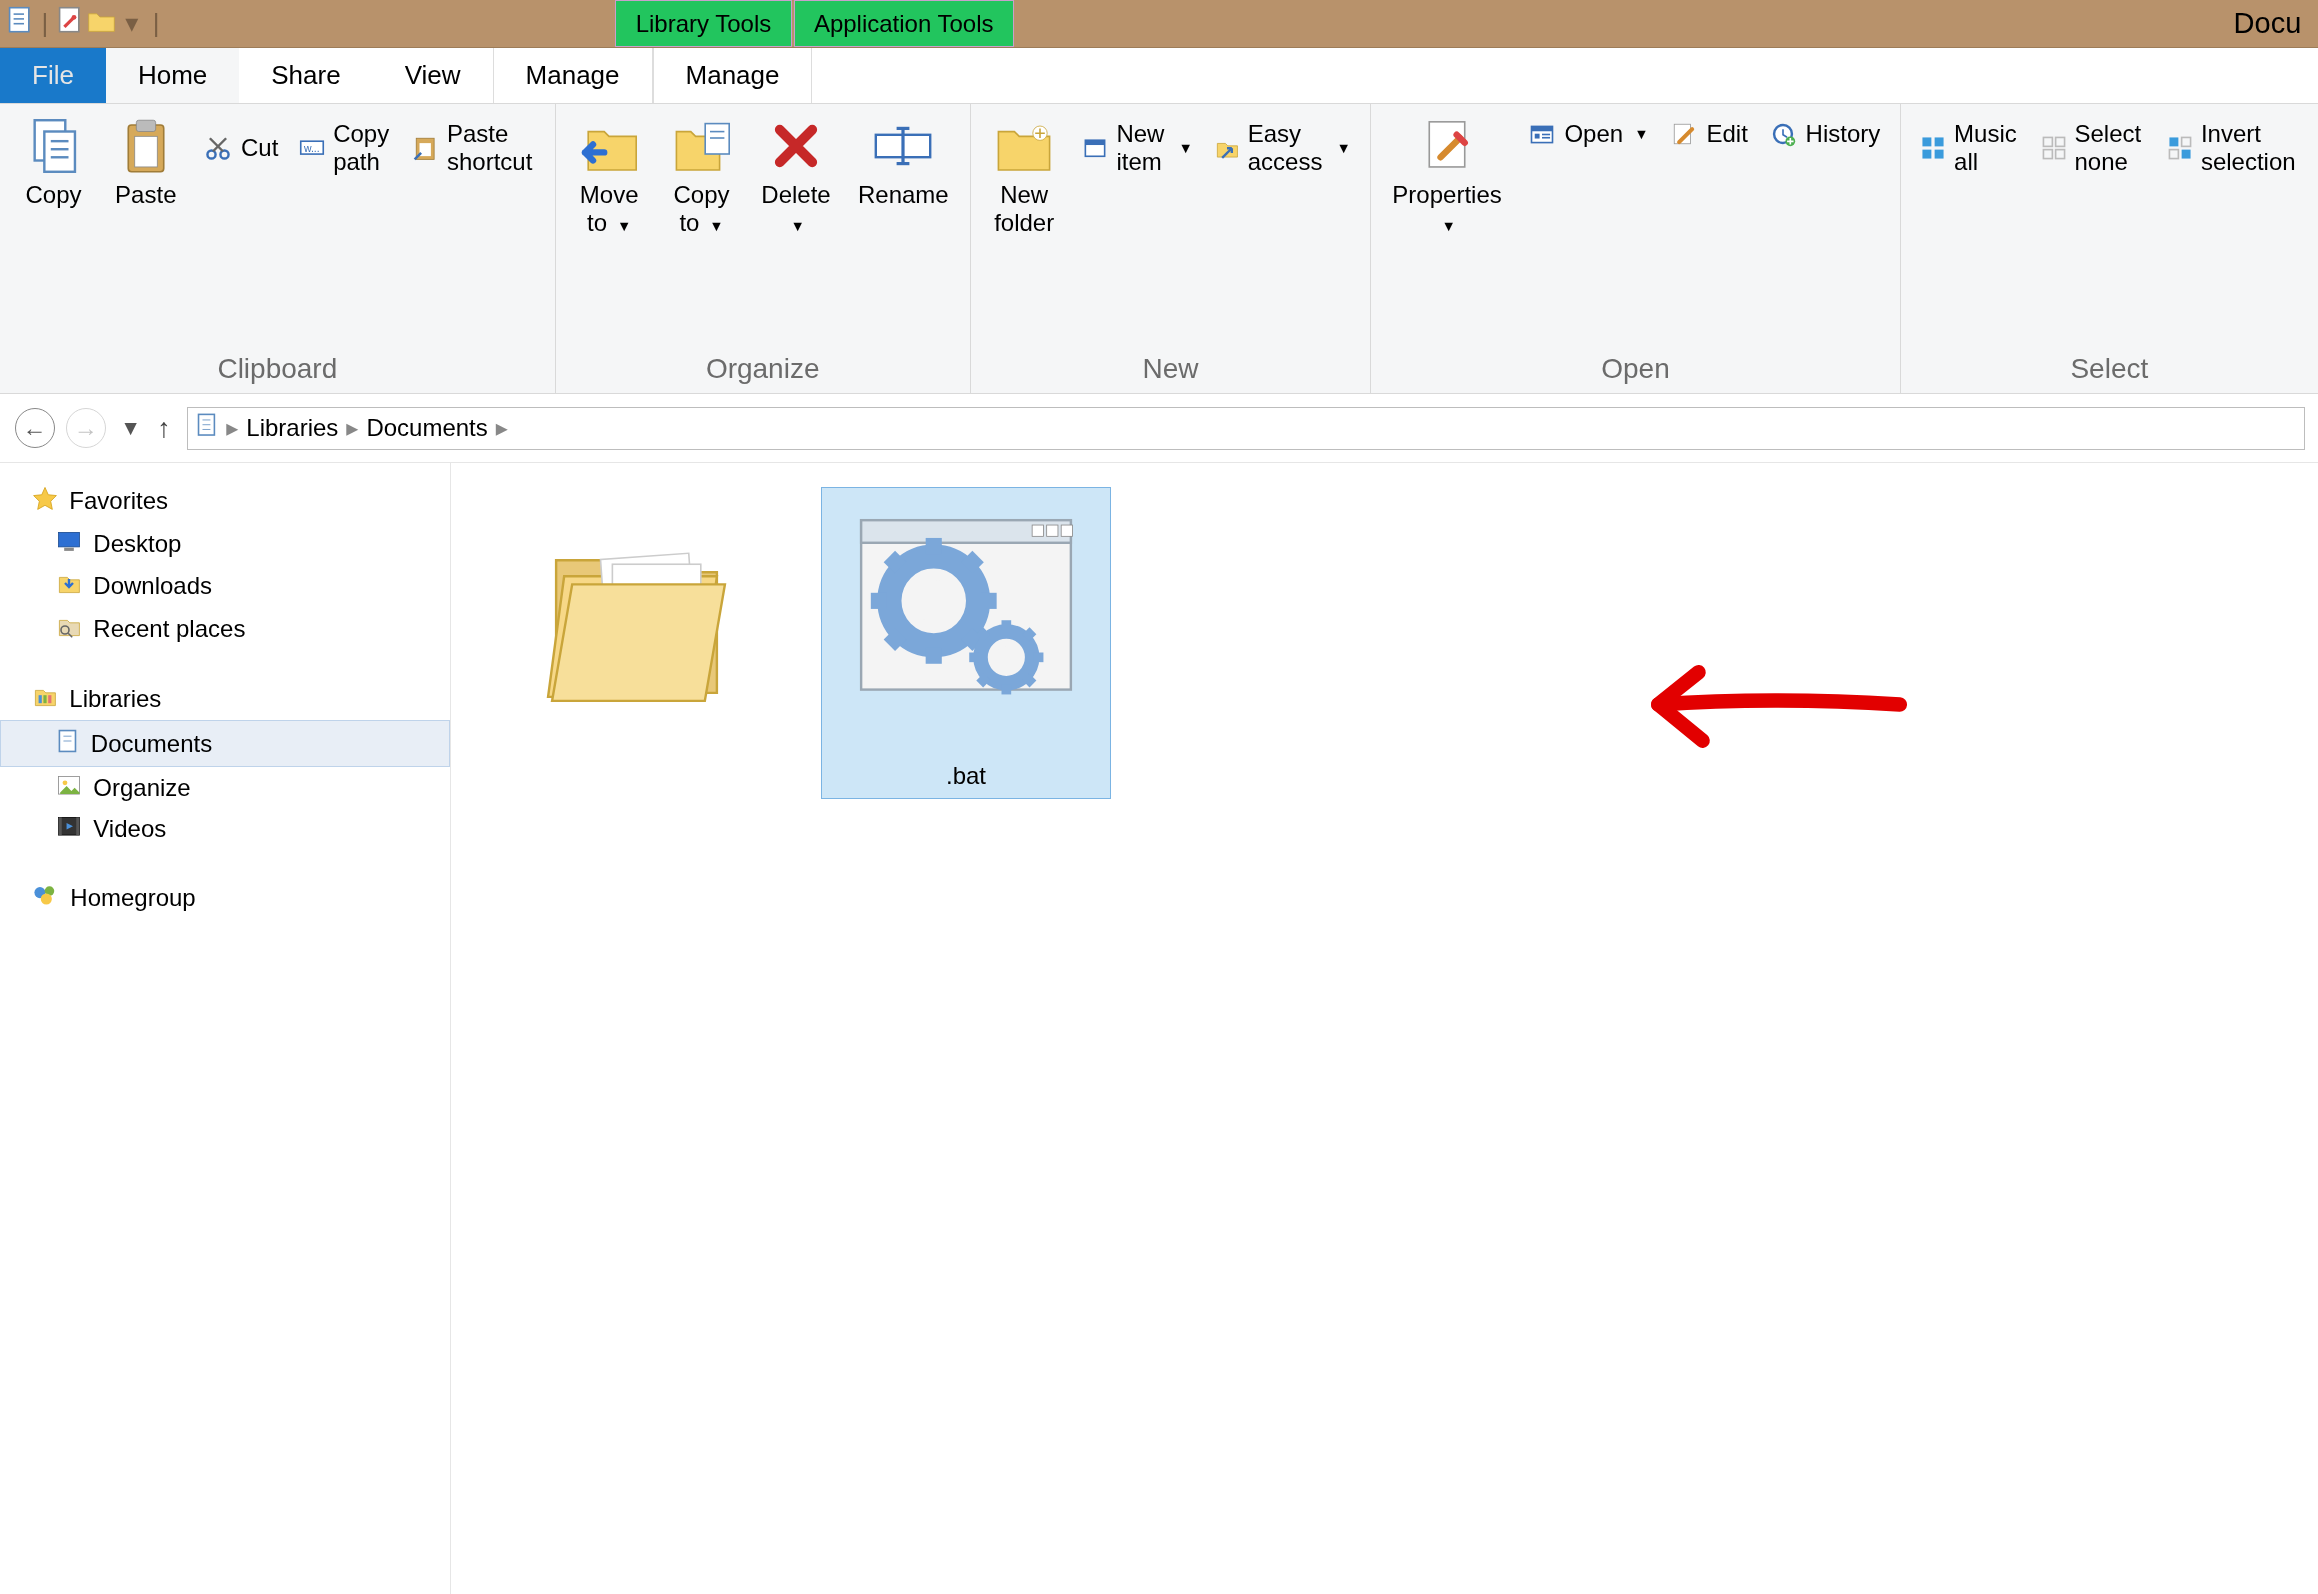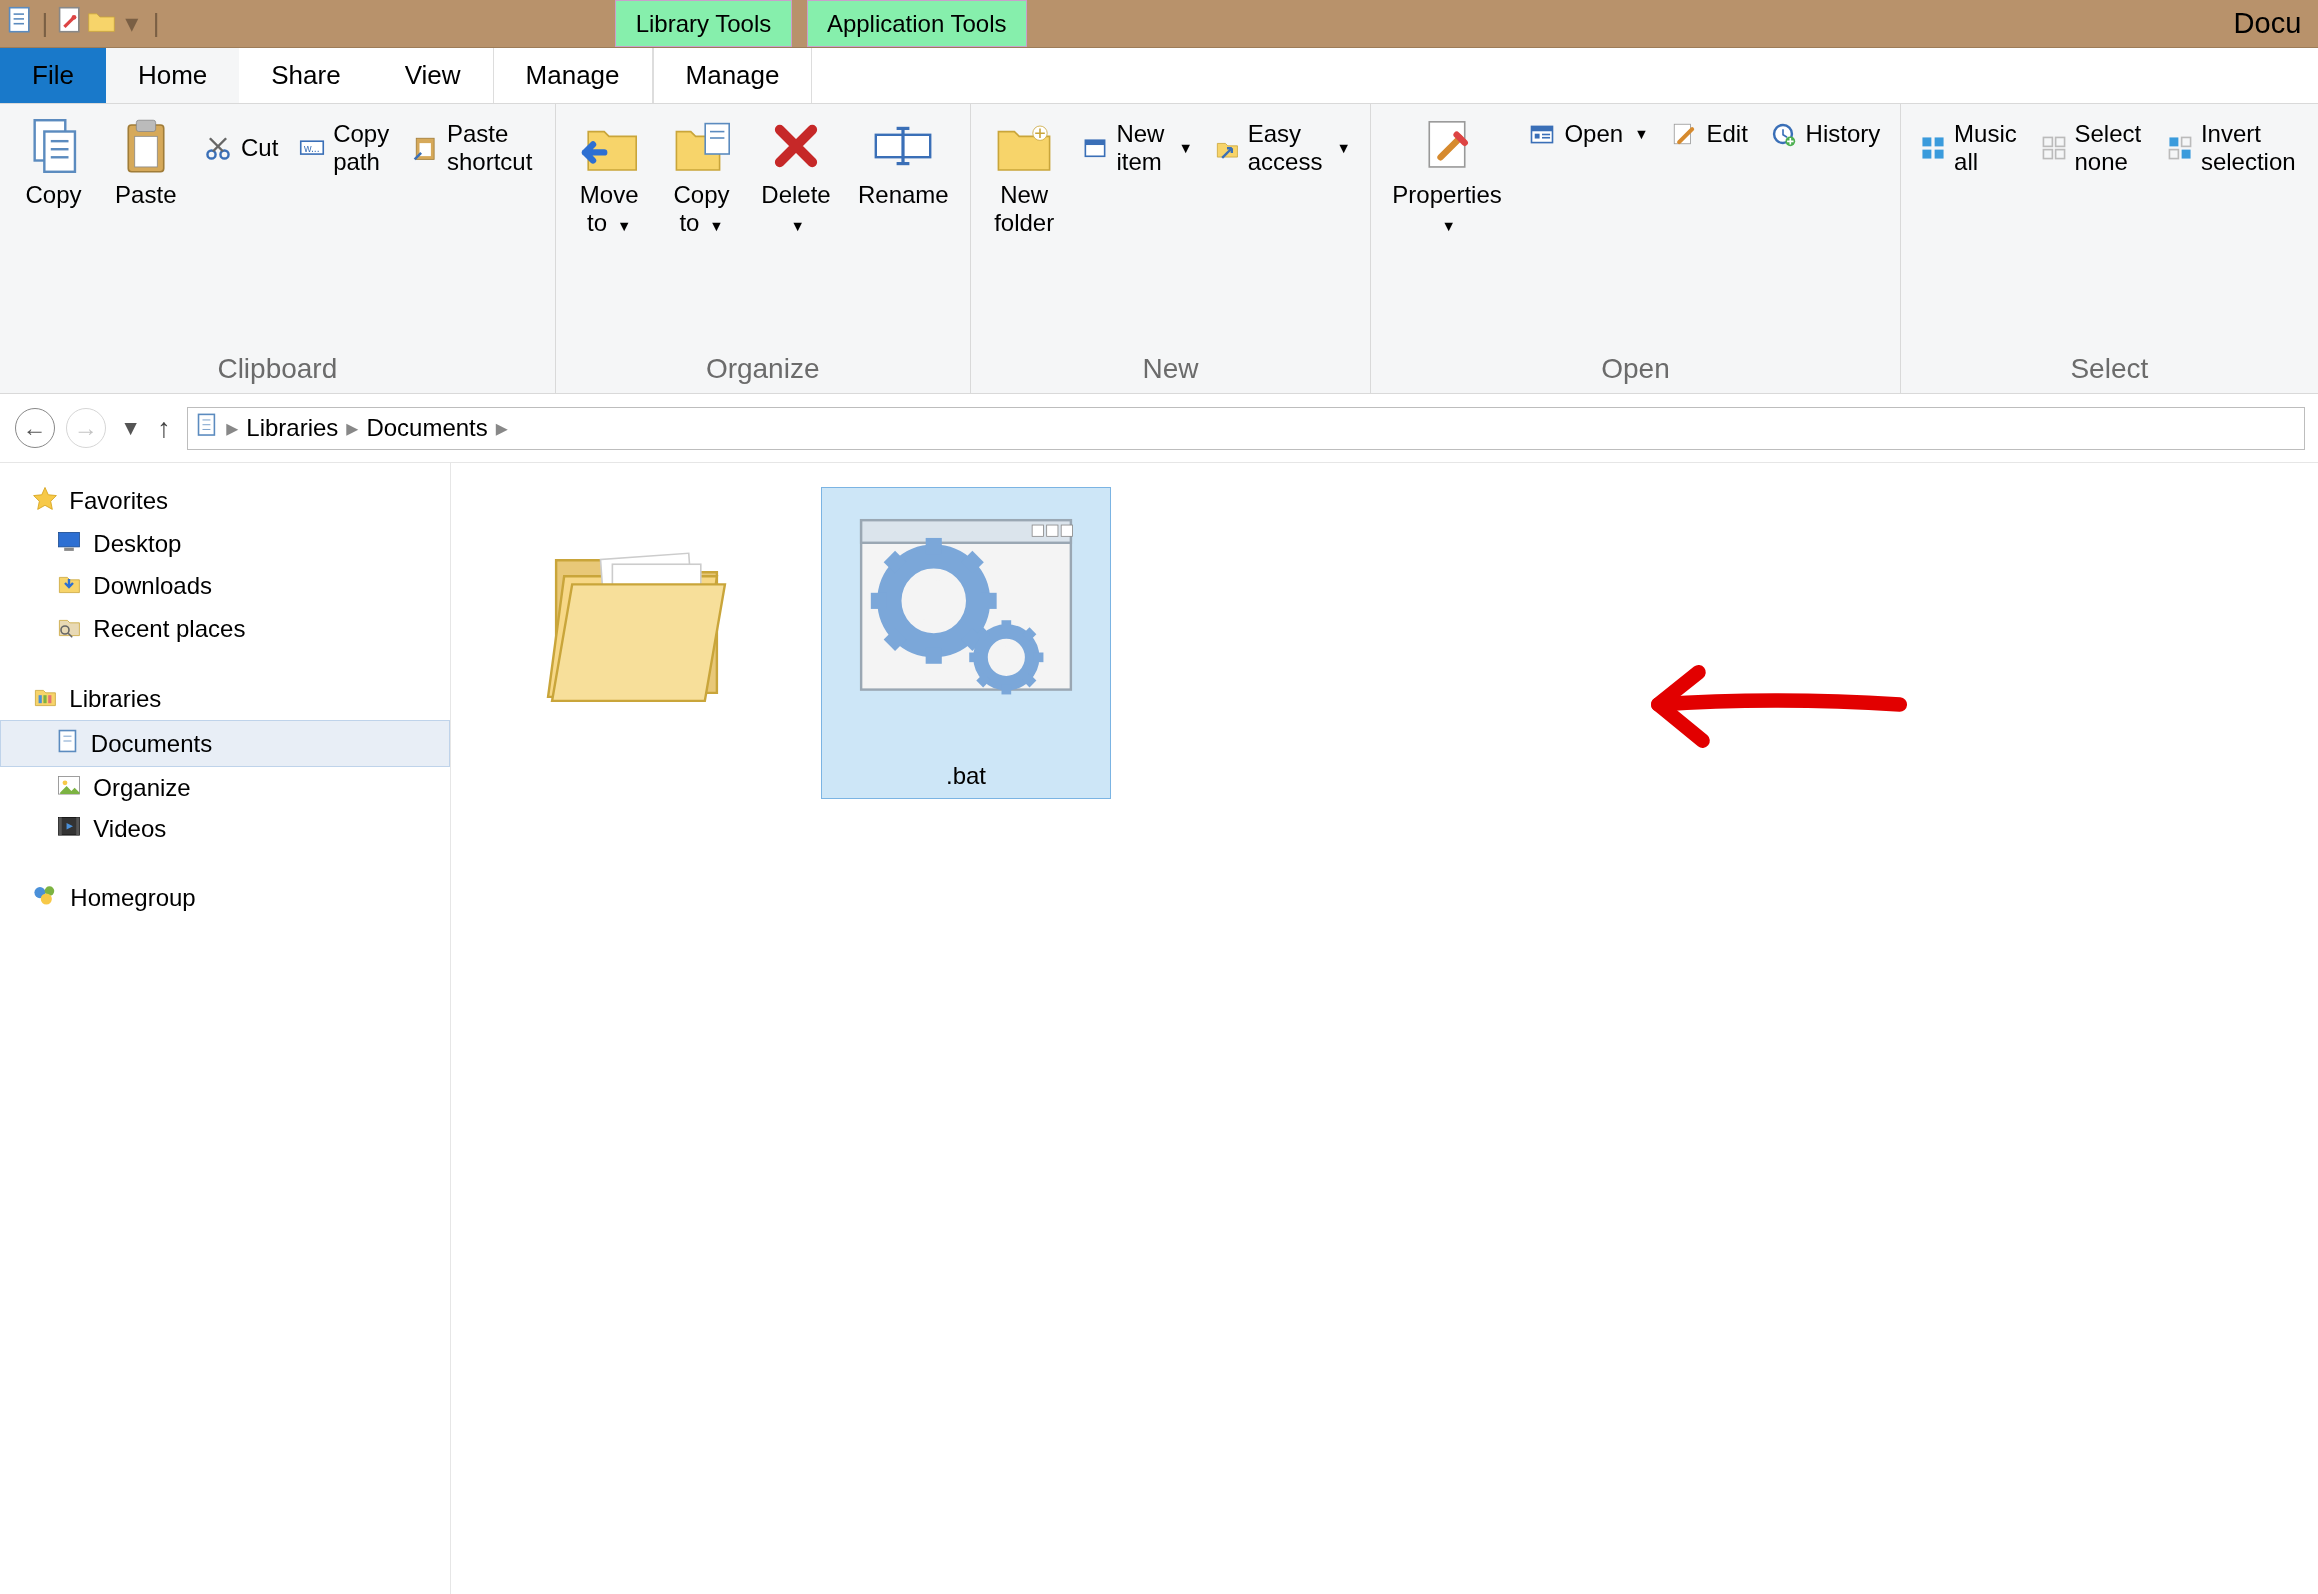--- a/index.html
+++ b/index.html
@@ -1,25 +1,25 @@
 <!DOCTYPE html>
 <html style="font-size:13px"><head>
 <meta charset="utf-8">
 <style>
 *{box-sizing:border-box;margin:0;padding:0;font-family:"Segoe UI",Tahoma,sans-serif;user-select:none}
 body{width:2319px;height:1594px;overflow:hidden;background:#fff;font-size:22.5px;color:#000}
 .titlebar{height:48px;background:#b8926b;display:flex;align-items:center;padding:0 8px;border-bottom:0.8px solid #9d7c58}
 .titlebar .qat{display:flex;align-items:center;gap:4.8px}
 .qat-sep{color:#7a5f44;font-size:26px;margin:0 4.8px}
 .titlebar .ctx-tabs{display:flex;margin-left:451px;height:100%}
-.ctx-tab{background:#86efac;border:0.8px solid #c9a0cb;padding:4.8px 19.3px;font-size:24px;display:flex;align-items:center;margin-right:15px}
+.ctx-tab{background:#22c55e;border:0.8px solid #c9a0cb;padding:4.8px 19.3px;font-size:24px;display:flex;align-items:center;margin-right:2px}
 .titlebar .wintitle{margin-left:auto;font-size:29px;color:#000;padding-right:9.7px}
 .tabsrow{height:56px;display:flex;border-bottom:0.8px solid #d9d9d9}
 .tab{padding:0 32px;display:flex;align-items:center;font-size:26px;border-right:0 solid transparent;cursor:default}
-.tab.file{background:#1979ca;color:#000000}
+.tab.file{background:#1979ca;color:#e5e5e5}
 .tab.active{background:#f5f6f7}
 .tab.ctx{border-left:0.8px solid #ddd;border-right:0.8px solid #ddd}
 .ribbon{height:290px;background:#f5f6f7;border-bottom:0.8px solid #d9d9d9;display:flex}
 .group{border-right:0.8px solid #d9d9d9;display:flex;flex-direction:column;padding:8px 13px 3.2px}
 .group-body{flex:1;display:flex;align-items:flex-start;gap:11.3px}
 .group-label{text-align:center;font-size:28px;color:#6b6b6b;padding:4.8px 0}
 .bigbtn{display:flex;flex-direction:column;align-items:center;justify-content:center;gap:6.4px;padding:4.8px 8px;min-width:81px;text-align:center;font-size:24px;line-height:1.15}
 .bigbtn .ic{width:58px;height:58px;display:flex;align-items:center;justify-content:center}
 .smallcol{display:flex;flex-direction:row;gap:8px;padding-top:4.8px}
 .smallbtn{display:flex;align-items:center;gap:8px;font-size:24px;padding:3.2px 6.4px}

